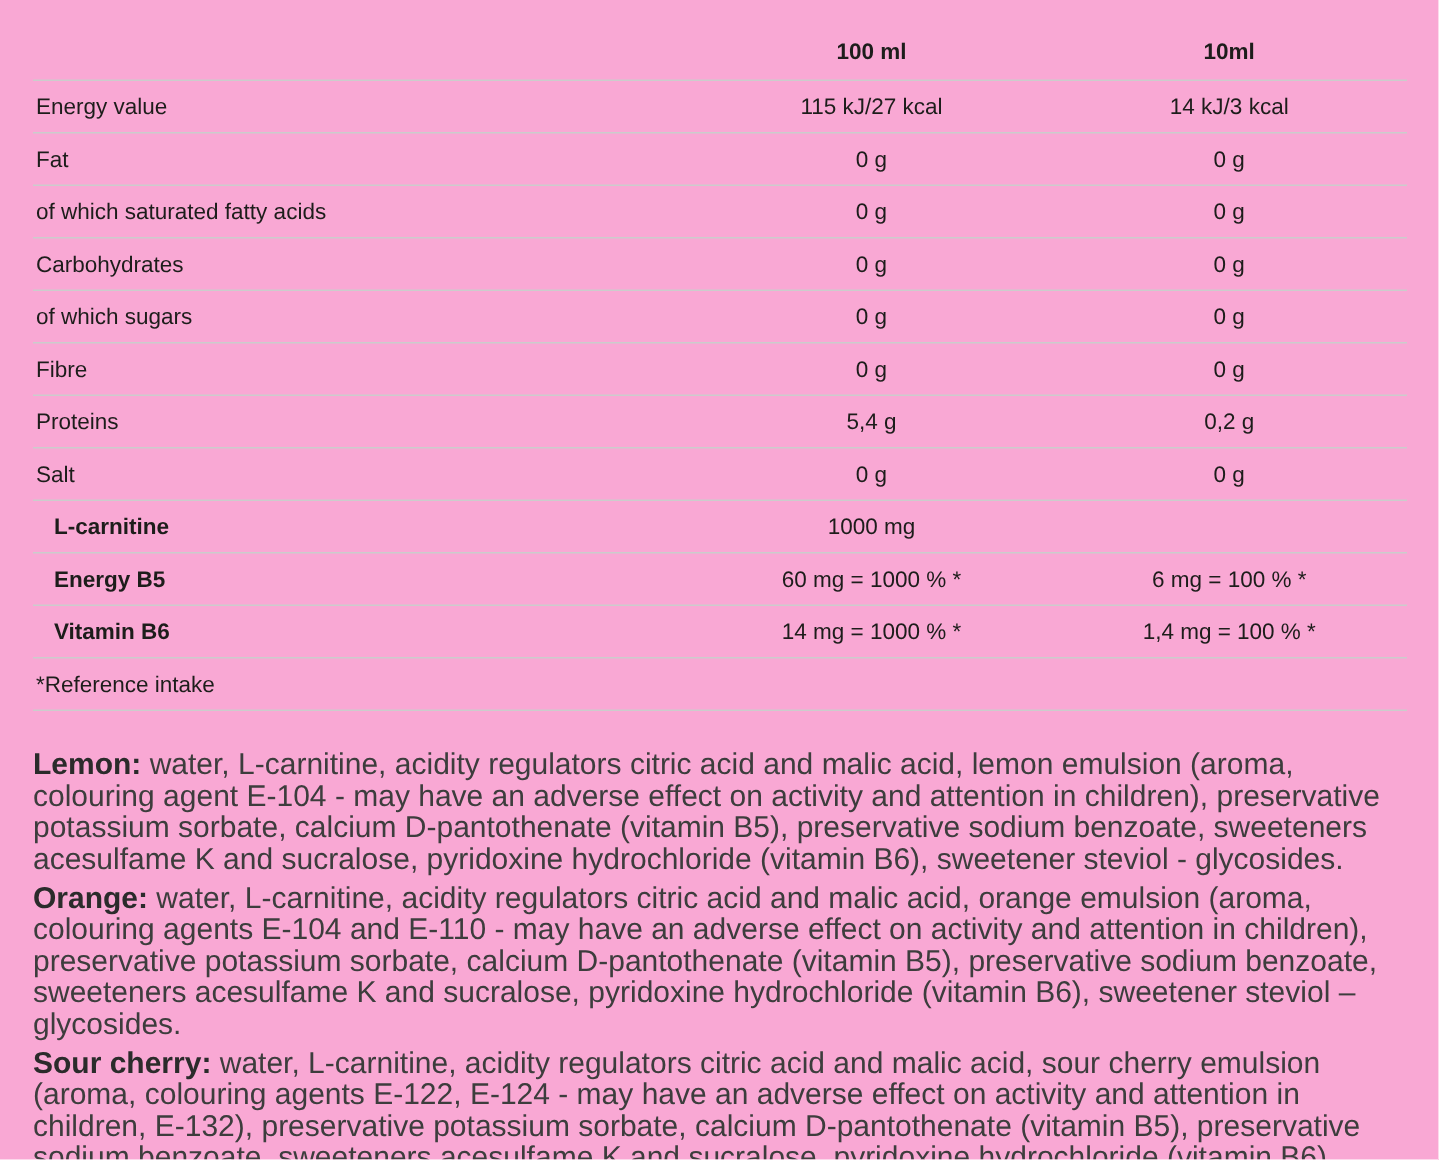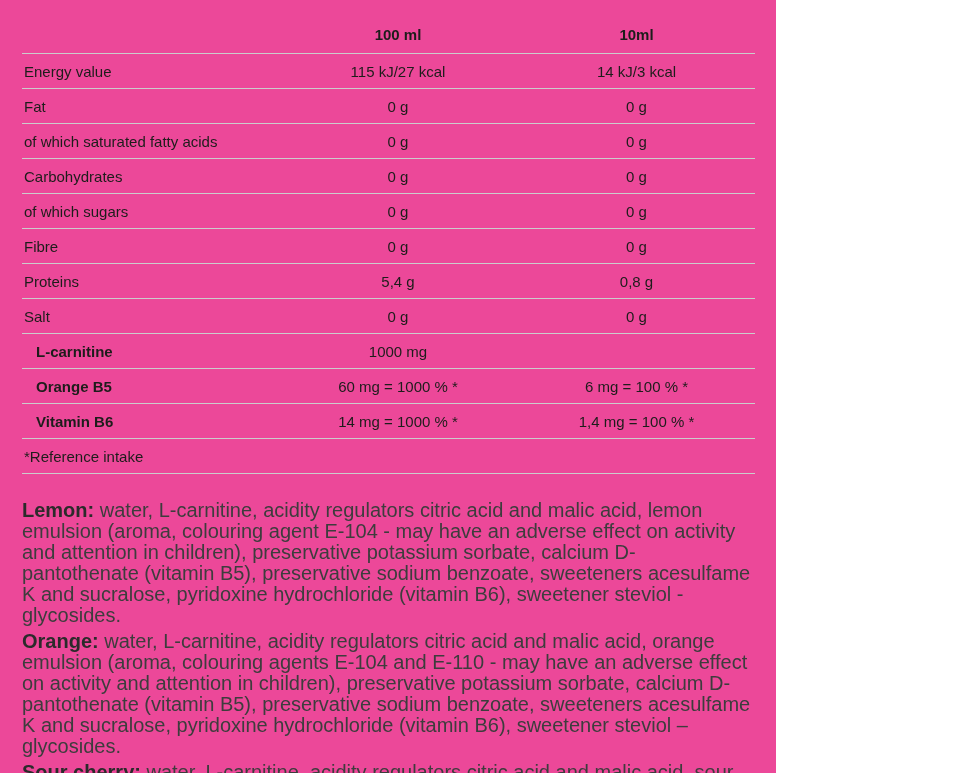--- a/index.html
+++ b/index.html
@@ -1,20 +1,20 @@
 <!DOCTYPE html>
 <html><head>
 <meta charset="utf-8">
 <style>
   html, body { margin: 0; padding: 0; background: #ffffff; }
   .page {
     position: relative;
-    width: 776px;
+    width: 959px;
     height: 773px;
-    background: #ec4899;
+    background: #f9a8d4;
     font-family: "Liberation Sans", sans-serif;
     color: #1d1d1b;
     overflow: hidden;
   }
   .nutrition-table {
     margin: 16px 21px 0 22px; 
   }
   .trow {
     display: grid;
     grid-template-columns: 1fr 240px 237px;
@@ -96,36 +96,36 @@
 
     <div class="trow">
       <div class="cell-label">Fibre</div>
       <div class="cell-val">0 g</div>
       <div class="cell-val">0 g</div>
     </div>
 
     <div class="trow">
       <div class="cell-label">Proteins</div>
       <div class="cell-val">5,4 g</div>
-      <div class="cell-val">0,8 g</div>
+      <div class="cell-val">0,2 g</div>
     </div>
 
     <div class="trow">
       <div class="cell-label">Salt</div>
       <div class="cell-val">0 g</div>
       <div class="cell-val">0 g</div>
     </div>
 
     <div class="trow bold">
       <div class="cell-label">L-carnitine</div>
       <div class="cell-val">1000 mg</div>
     </div>
 
     <div class="trow bold">
-      <div class="cell-label">Orange B5</div>
+      <div class="cell-label">Energy B5</div>
       <div class="cell-val">60 mg = 1000 % *</div>
       <div class="cell-val">6 mg = 100 % *</div>
     </div>
 
     <div class="trow bold">
       <div class="cell-label">Vitamin B6</div>
       <div class="cell-val">14 mg = 1000 % *</div>
       <div class="cell-val">1,4 mg = 100 % *</div>
     </div>
 

